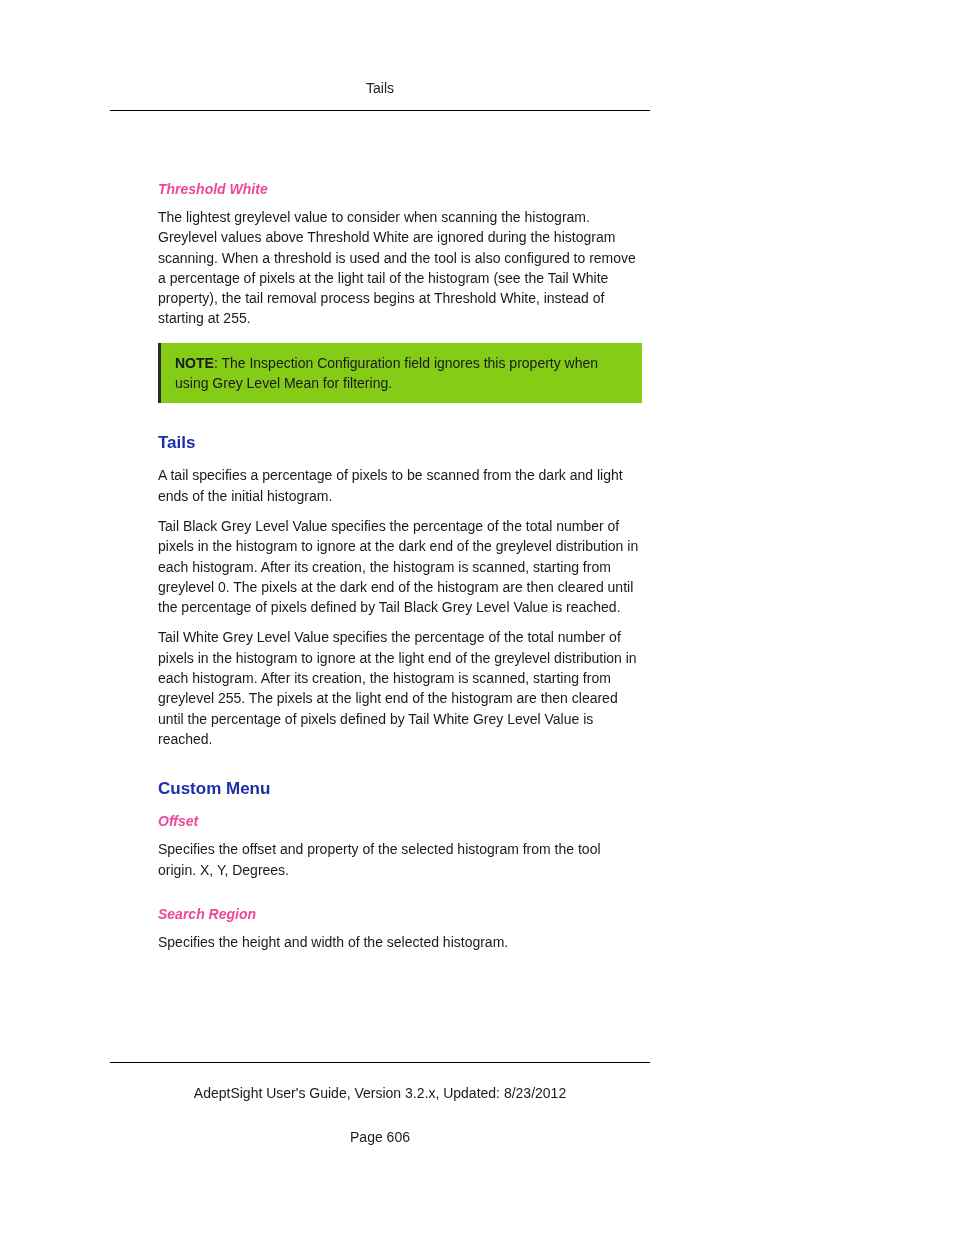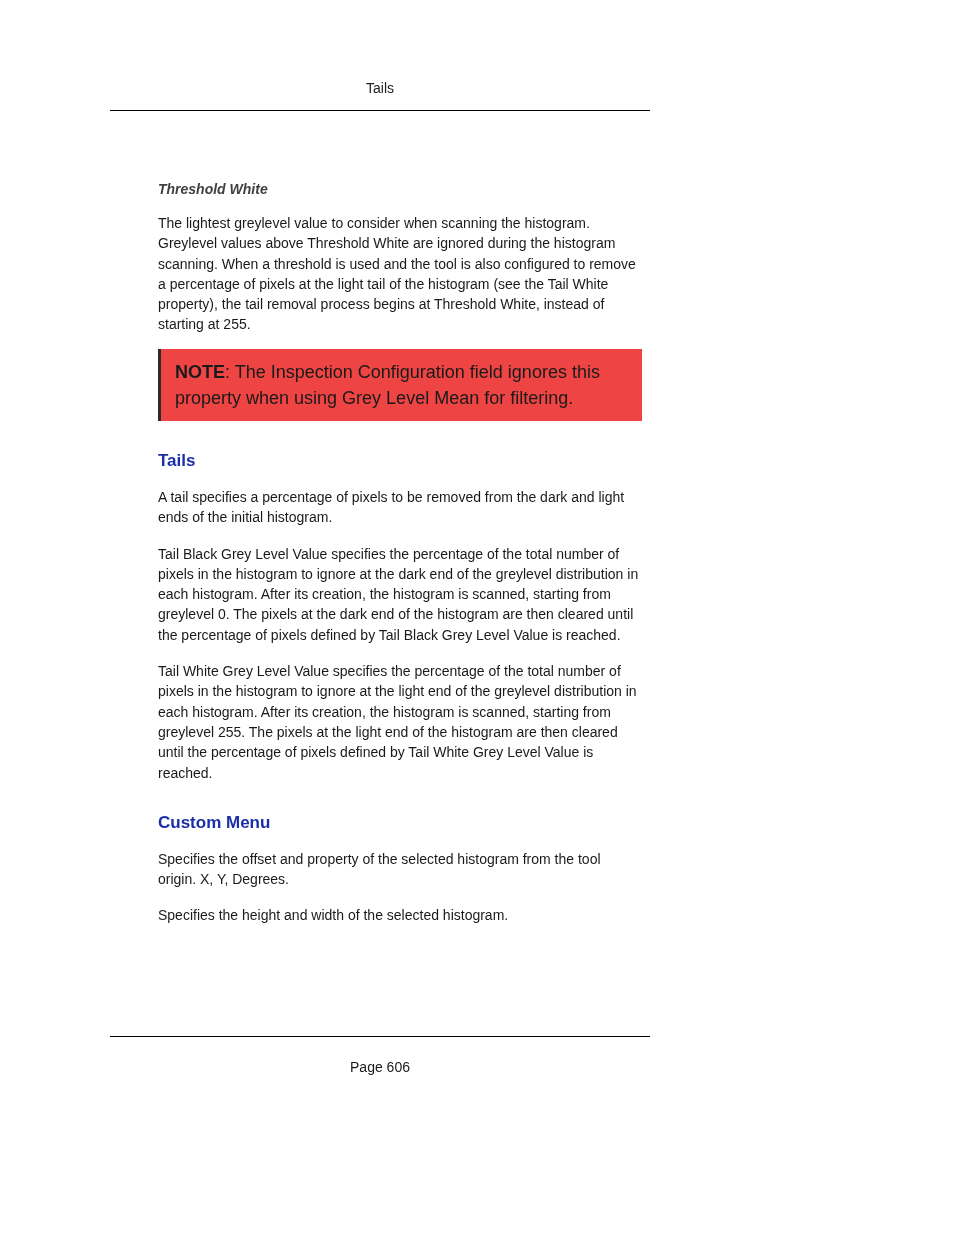--- a/index.html
+++ b/index.html
@@ -32,48 +32,48 @@
     border: none;
     border-top: 1px solid #000;
     margin-top: 110px;
     margin-bottom: 22px;
   }
   .content {
     padding-left: 48px;
     padding-right: 8px;
   }
   .sub-heading {
-    color: #404040;
+    color: #ec4899;
     font-weight: bold;
     font-style: italic;
     font-size: 14px;
     margin-top: 26px;
     margin-bottom: 10px;
   }
   .section-heading {
     color: #1a2fa8;
     font-weight: bold;
     font-size: 17px;
     margin-top: 30px;
     margin-bottom: 12px;
   }
   .para {
     font-size: 14px;
     line-height: 1.45;
     color: #1a1a1a;
-    margin: 16px 0 10px 0;
+    margin: 0 0 10px 0;
     text-align: left;
   }
   .note-box {
-    background: #ef4444;
+    background: #84cc16;
     border-left: 3px solid #2b2b2b;
     padding: 10px 14px 10px 14px;
     margin-top: 14px;
     margin-bottom: 6px;
-    font-size: 18px;
+    font-size: 14px;
     line-height: 1.45;
   }
   .note-label {
     font-weight: bold;
   }
   .footer-block {
     text-align: center;
     font-size: 14px;
   }
   .footer-line1 { margin-bottom: 28px; }
@@ -90,34 +90,37 @@
   <div class="content">
 
     <div class="sub-heading">Threshold White</div>
     <p class="para">The lightest greylevel value to consider when scanning the histogram. Greylevel values above Threshold White are ignored during the histogram scanning. When a threshold is used and the tool is also configured to remove a percentage of pixels at the light tail of the histogram (see the Tail White property), the tail removal process begins at Threshold White, instead of starting at 255.</p>
 
     <div class="note-box">
       <span class="note-label">NOTE</span><span>: The Inspection Configuration field ignores this property when using Grey Level Mean for filtering.</span>
     </div>
 
     <div class="section-heading">Tails</div>
-    <p class="para">A tail specifies a percentage of pixels to be removed from the dark and light ends of the initial histogram.</p>
+    <p class="para">A tail specifies a percentage of pixels to be scanned from the dark and light ends of the initial histogram.</p>
 
     <p class="para">Tail Black Grey Level Value specifies the percentage of the total number of pixels in the histogram to ignore at the dark end of the greylevel distribution in each histogram. After its creation, the histogram is scanned, starting from greylevel 0. The pixels at the dark end of the histogram are then cleared until the percentage of pixels defined by Tail Black Grey Level Value is reached.</p>
 
     <p class="para">Tail White Grey Level Value specifies the percentage of the total number of pixels in the histogram to ignore at the light end of the greylevel distribution in each histogram. After its creation, the histogram is scanned, starting from greylevel 255. The pixels at the light end of the histogram are then cleared until the percentage of pixels defined by Tail White Grey Level Value is reached.</p>
 
     <div class="section-heading">Custom Menu</div>
 
+    <div class="sub-heading" style="margin-top:14px;">Offset</div>
     <p class="para">Specifies the offset and property of the selected histogram from the tool origin. X, Y, Degrees.</p>
 
+    <div class="sub-heading">Search Region</div>
     <p class="para">Specifies the height and width of the selected histogram.</p>
 
 
   </div>
 
   <hr class="rule-bottom">
 
   <div class="footer-block">
+    <div class="footer-line1">AdeptSight User's Guide,  Version 3.2.x, Updated: 8/23/2012</div>
     <div class="footer-line2">Page 606</div>
   </div>
 
 </div>
 
 </body></html>

